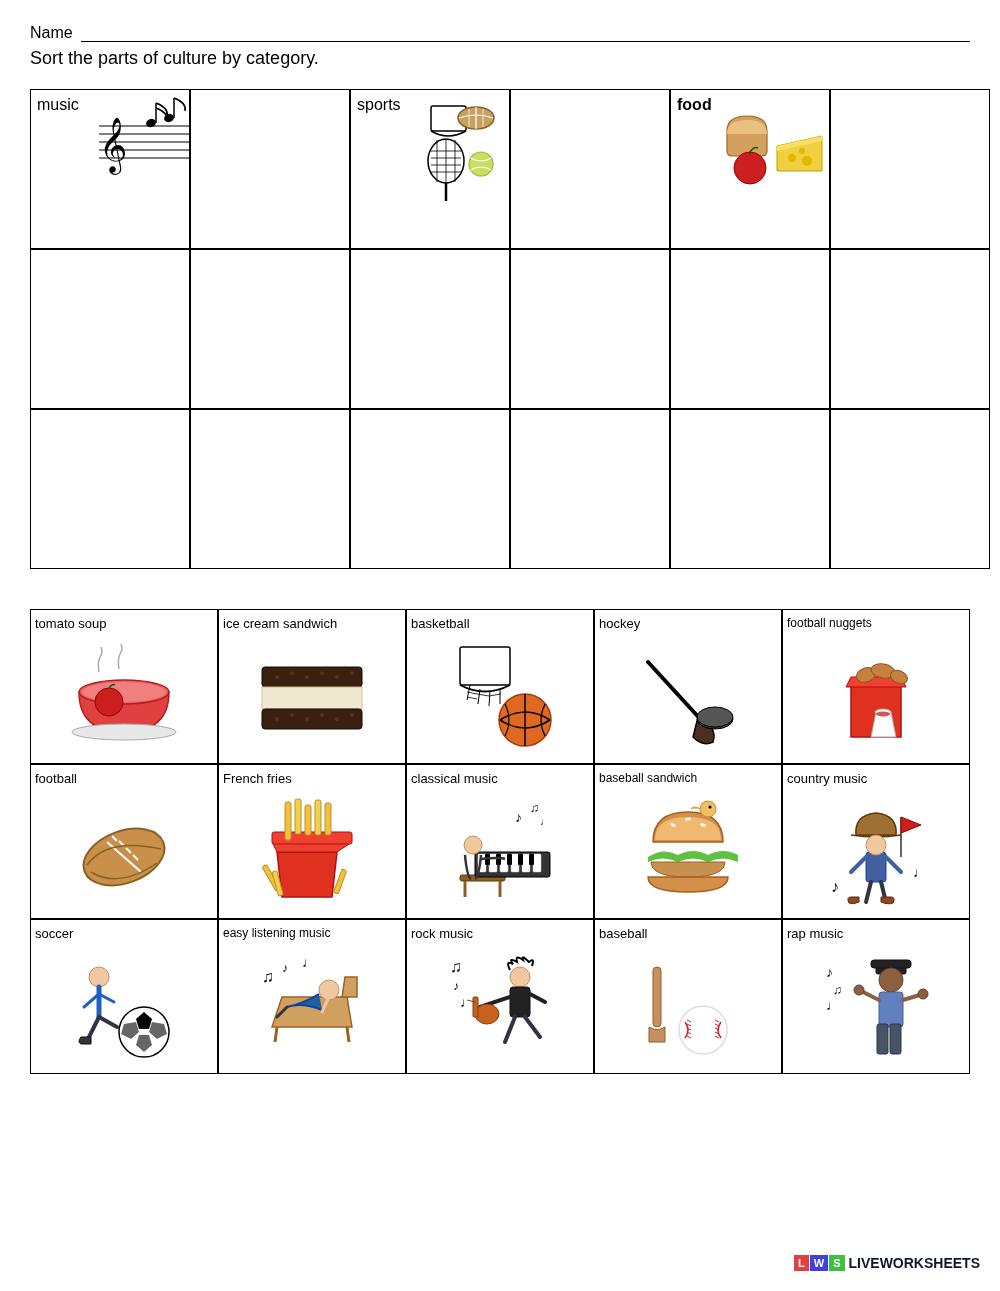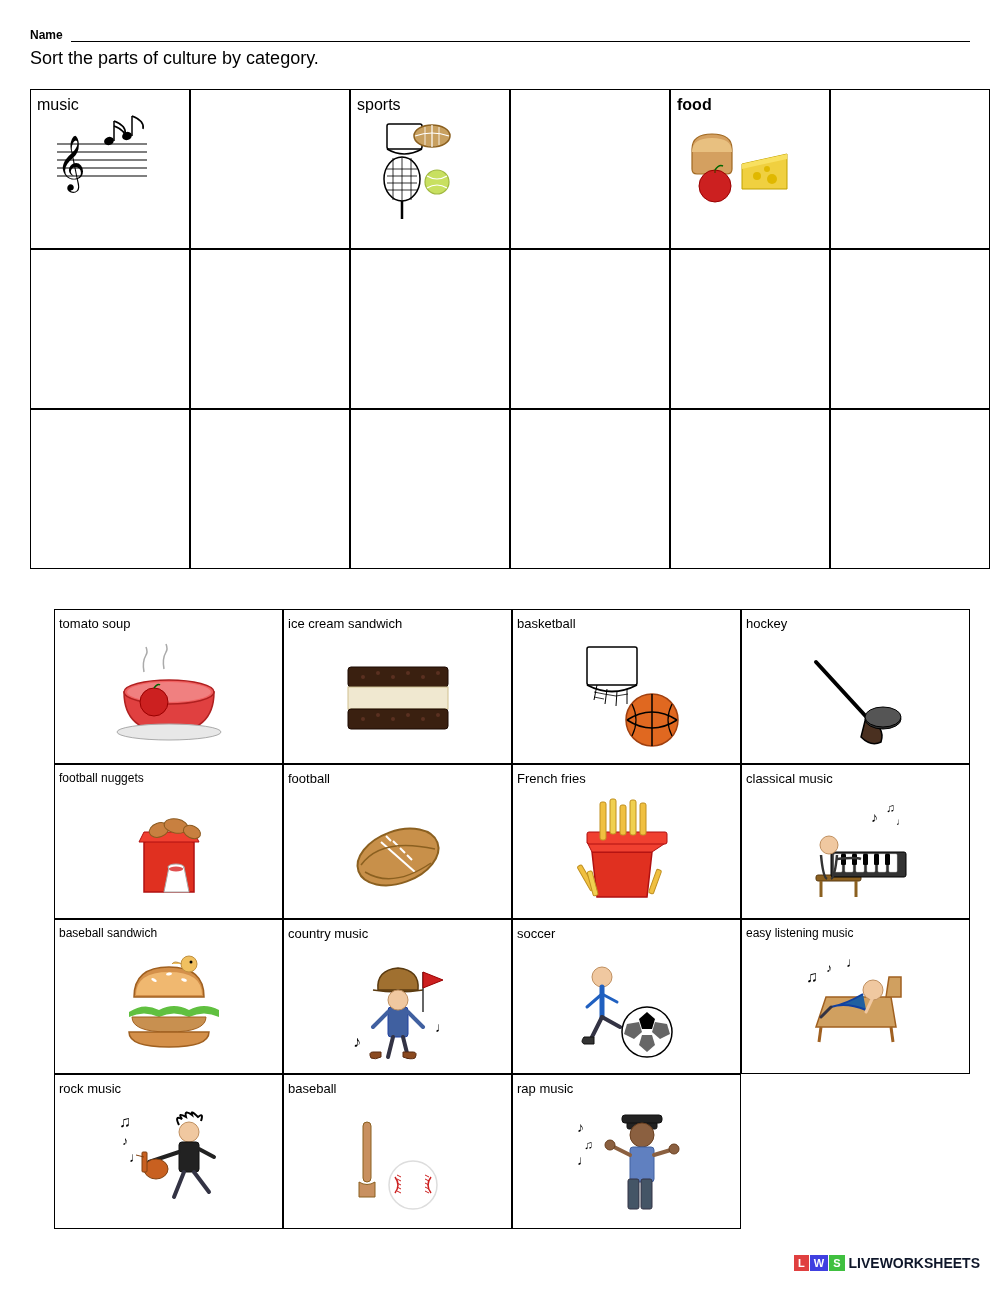--- a/index.html
+++ b/index.html
@@ -15,22 +15,22 @@
     .header {
       margin-bottom: 20px;
     }
     .name-line {
       display: flex;
       align-items: flex-end;
       gap: 8px;
       margin-bottom: 6px;
     }
     .name-label {
-      font-size: 12px;
-      font-weight: bold;
+      font-size: 16px;
+      font-weight: normal;
     }
     .name-underline {
       flex: 1;
       border-bottom: 1.5px solid black;
       height: 22px;
     }
     .subtitle {
       font-size: 18px;
     }
 
@@ -38,21 +38,21 @@
     .sort-section {
       margin-top: 20px;
       margin-bottom: 40px;
     }
 
     .cat-cell {
       border: 1.5px solid black;
       width: 160px;
       height: 160px;
       display: flex;
-      flex-direction: column;
+      flex-direction: row;
       align-items: flex-start;
       justify-content: flex-start;
       padding: 6px;
       font-size: 15px;
       position: relative;
     }
 
     .cat-cell.header-cell {
       font-weight: normal;
     }
@@ -65,23 +65,22 @@
       width: 20px;
     }
 
     
     .items-section {
       margin-top: 30px;
     }
 
     .items-grid {
       display: grid;
-      grid-template-columns: repeat(4, 1fr);
+      grid-template-columns: repeat(5, 1fr);
       gap: 0;
-      margin-left: 24px;
     }
 
     .item-card {
       border: 1.5px solid black;
       padding: 6px 4px 4px 4px;
       display: flex;
       flex-direction: column;
       align-items: flex-start;
       justify-content: flex-start;
       min-height: 155px;

